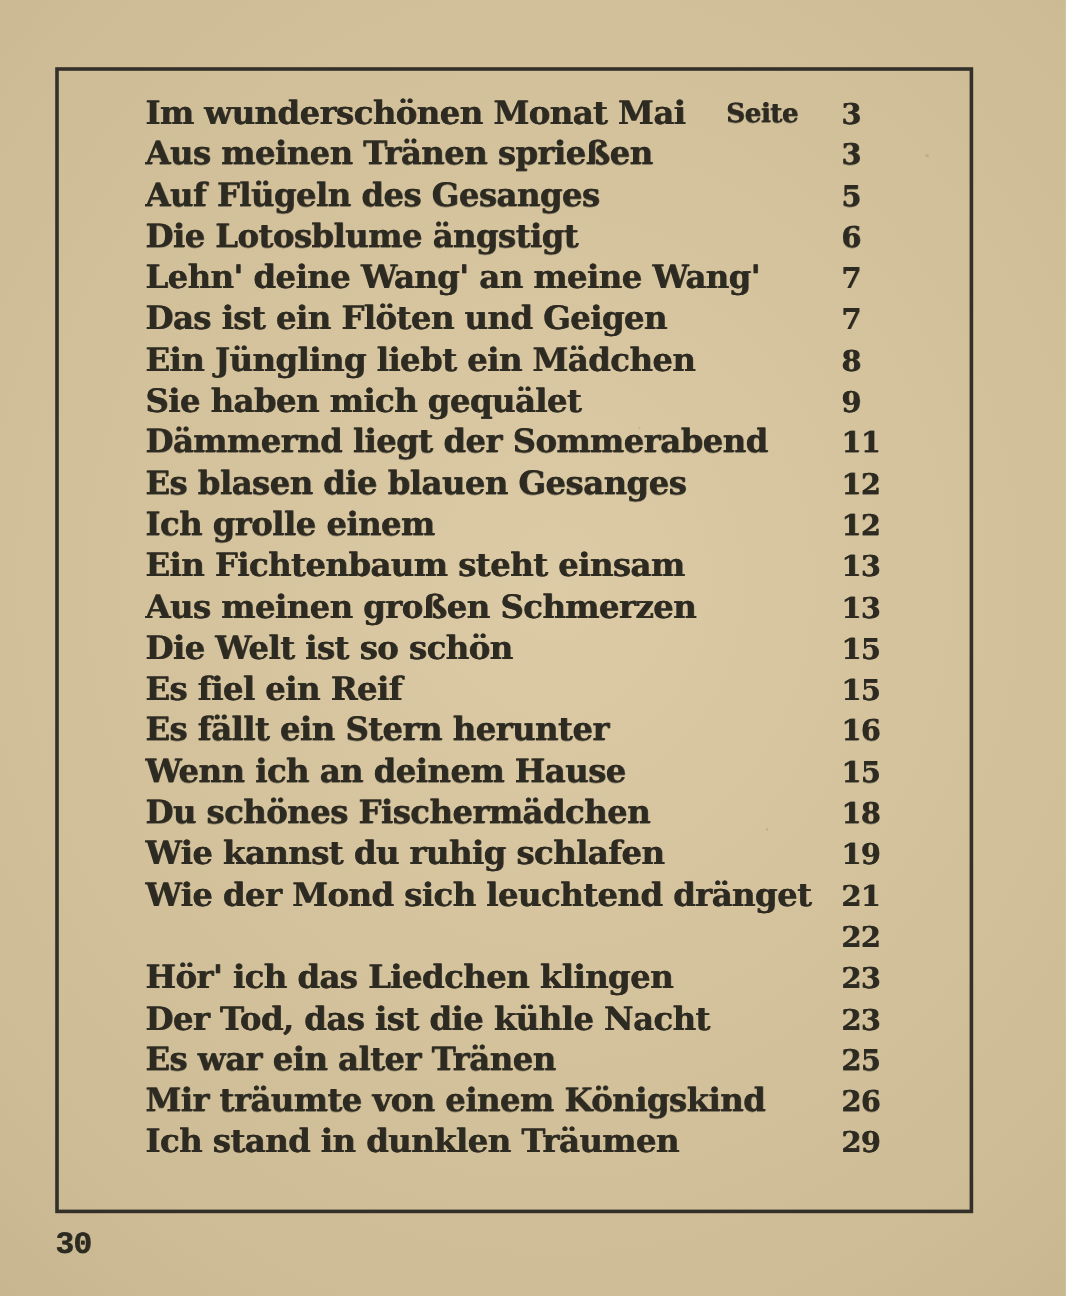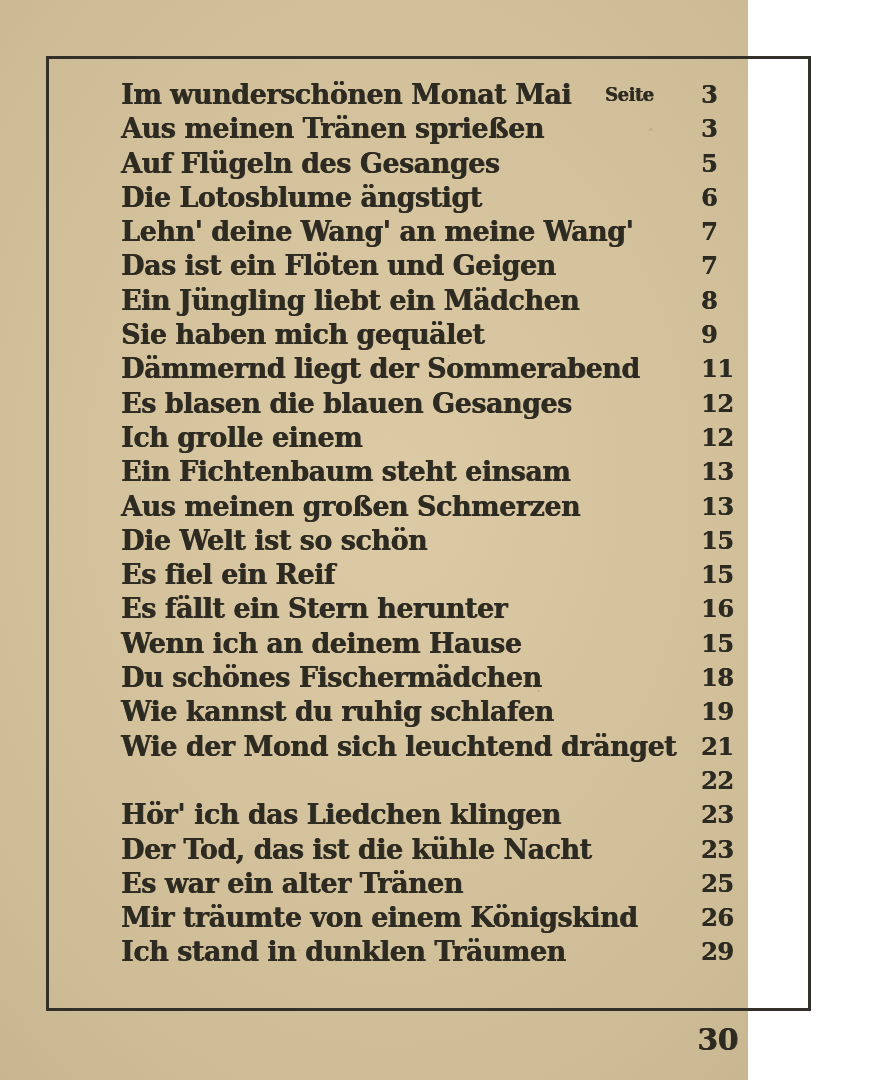--- a/index.html
+++ b/index.html
@@ -1,21 +1,21 @@
 <!DOCTYPE html>
 <html><head>
 <meta charset="utf-8">
 <style>
   html, body { margin: 0; padding: 0; }
   body {
     width: 888px; height: 1080px; overflow: hidden;
     font-family: "DejaVu Serif", serif;
   }
   .paper {
-    position: relative; width: 748px; height: 1080px;
+    position: relative; width: 888px; height: 1080px;
     background:
       radial-gradient(ellipse 120% 110% at 52% 45%,
         rgba(222,205,168,0.9) 0%, rgba(205,188,150,0.9) 55%, rgba(182,163,124,0.95) 100%),
       #c9b68e;
   }
   
   .paper::before {
     content: ""; position: absolute; inset: 0; pointer-events: none;
     background:
       radial-gradient(circle 2px at 18% 22%, rgba(120,95,60,.25) 0 40%, transparent 60%),
@@ -42,29 +42,29 @@
     letter-spacing: -0.5px;
     text-shadow: 0.6px 0 0 rgba(45,42,33,.75), 0 0.4px 0 rgba(45,42,33,.45);
     white-space: nowrap;
   }
   .title {
     position: absolute; left: 72px; top: 0;
     font-size: 27px; line-height: 34.3px;
   }
   .seite {
     position: absolute; left: 556px; top: 0;
-    font-size: 18px; line-height: 34.3px;
+    font-size: 22px; line-height: 34.3px;
   }
   .pnum {
     position: absolute; left: 652px; top: 0;
     font-size: 24px; line-height: 34.3px;
   }
   .folio {
     position: absolute; top: 1022px; left: 46px; width: 692px;
-    text-align: right; font-size: 30px;
+    text-align: left; font-size: 26px; font-family: Liberation Mono, monospace;
   }
 </style>
 </head>
 <body>
 
 <div class="paper">
   <div class="frame">
     <div class="toc">
 
         <div class="row">

